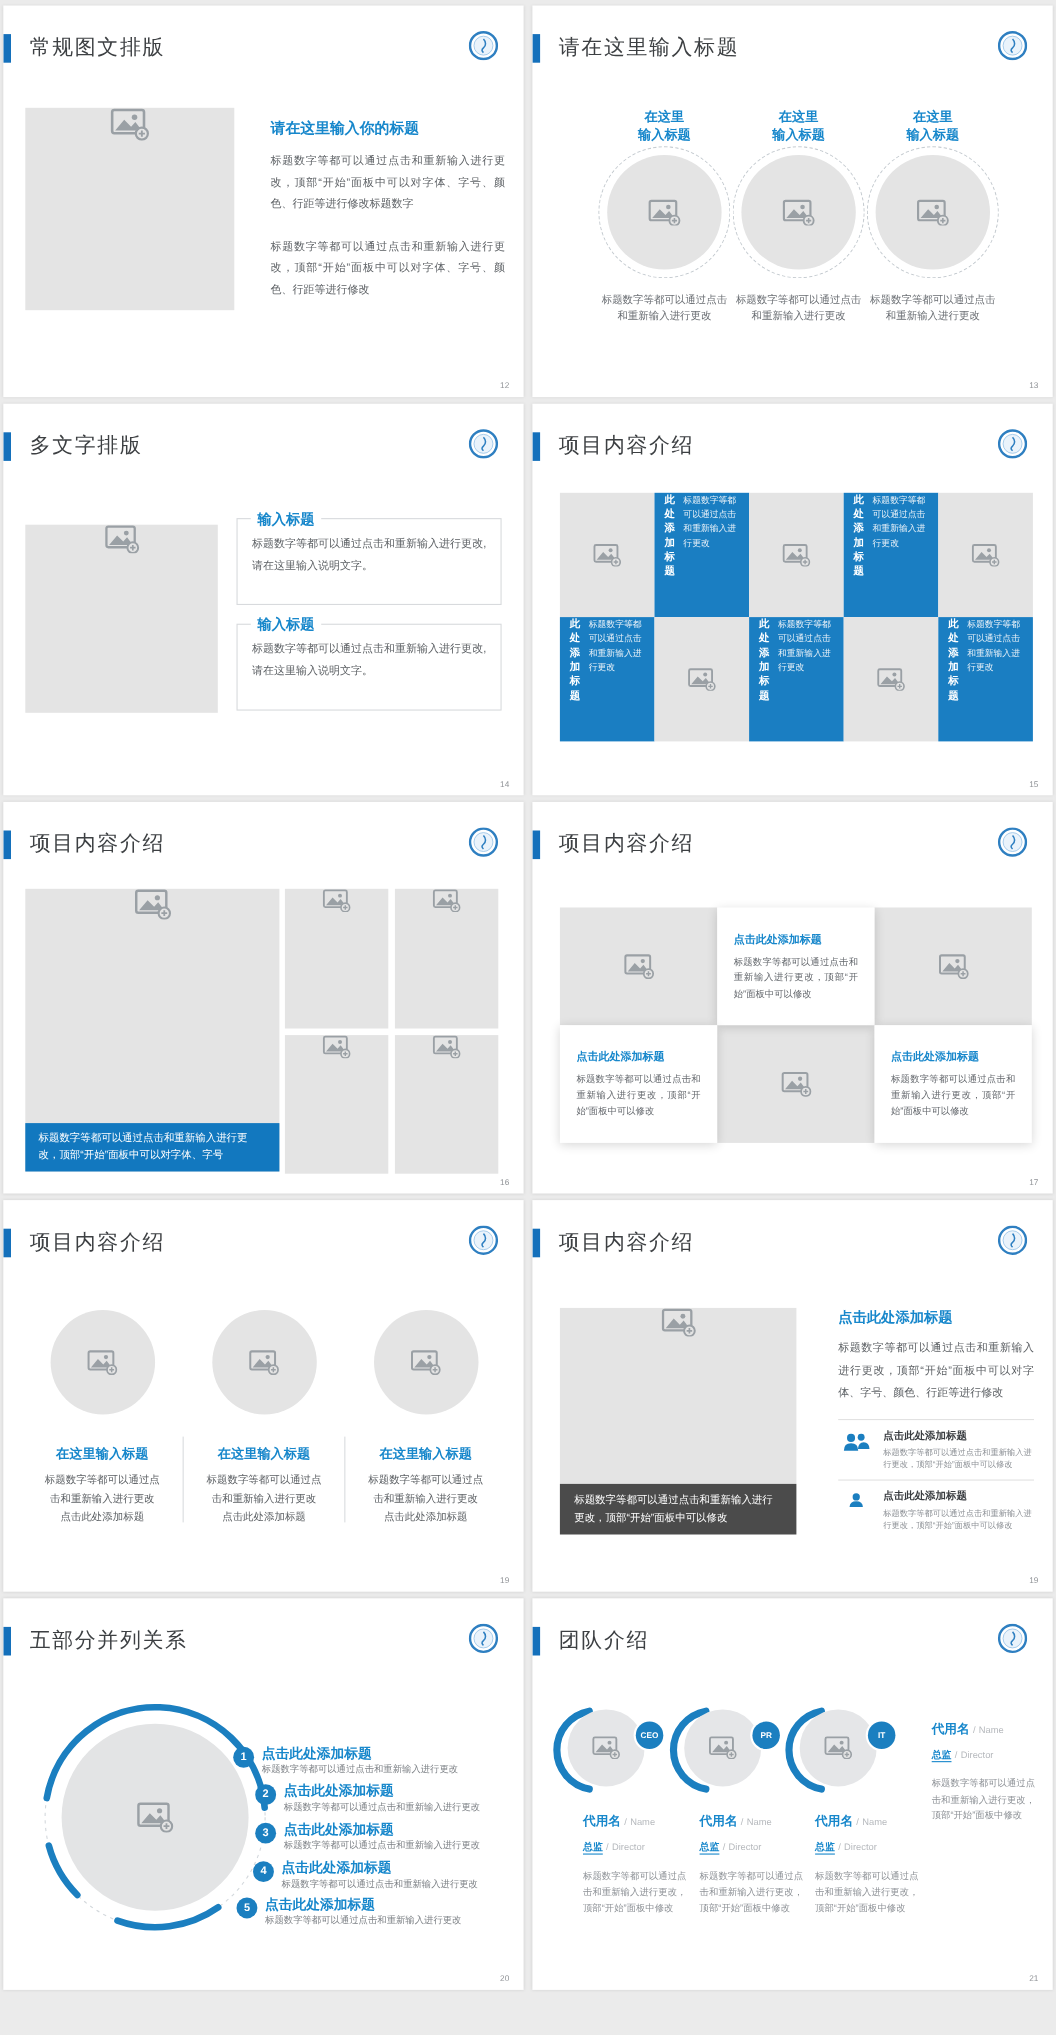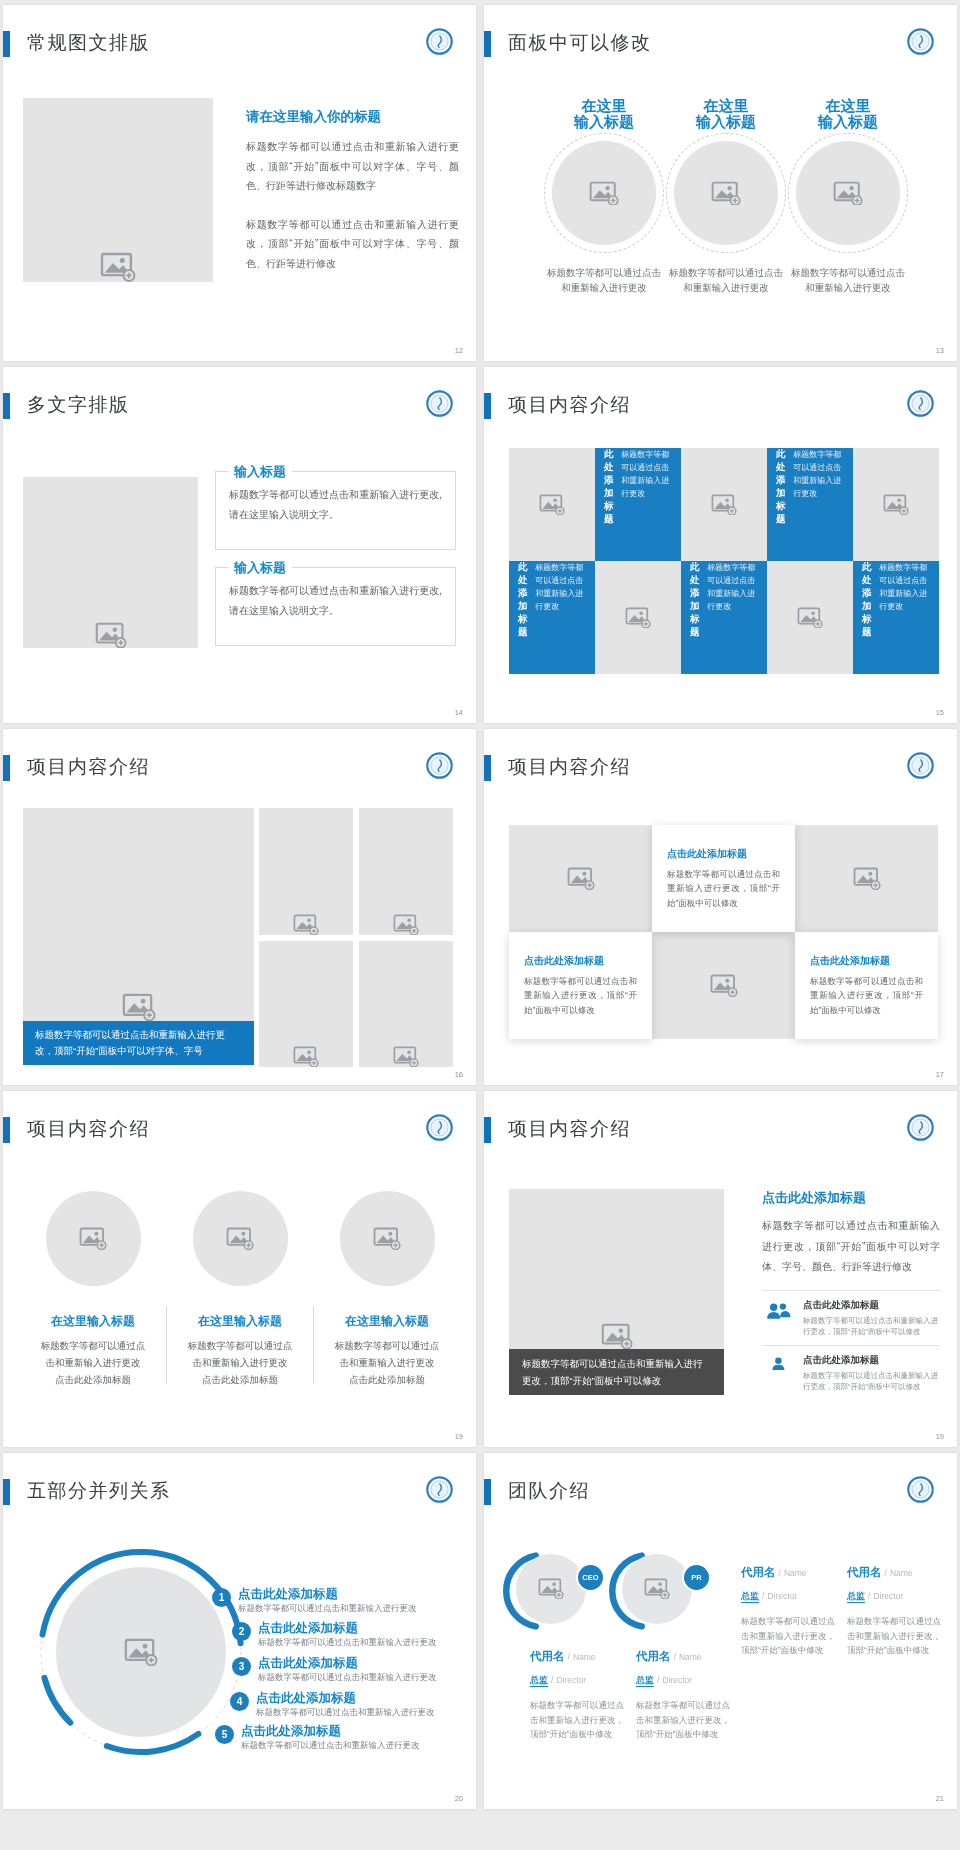--- a/index.html
+++ b/index.html
@@ -6,28 +6,28 @@
 html,body{width:960px;background:#ebebeb}
 body{height:1850px;font-family:"Liberation Sans","DejaVu Sans",sans-serif;overflow:hidden}
 .grid{display:grid;grid-template-columns:473px 473px;grid-auto-rows:356px;gap:6px 8px;padding:5px 3px}
 .slide{position:relative;background:#fff;box-shadow:0 0 3px rgba(0,0,0,.10);overflow:hidden}
 .abs{position:absolute}
 .bar{position:absolute;left:0;top:26px;width:7px;height:26px;background:#1470bb}
 .stitle{position:absolute;left:24px;top:25px;font-size:19px;font-weight:400;color:#3d4043;letter-spacing:1.5px}
 .logo{position:absolute;right:23px;top:23px;width:27px;height:27px}
 .logo svg{display:block;width:100%}
 .pg{position:absolute;right:13px;bottom:6px;font-size:7.5px;color:#8f9296}
-.ph{background:#e4e4e4;display:flex;align-items:flex-end;justify-content:center;position:absolute}
+.ph{background:#e4e4e4;display:flex;align-items:flex-start;justify-content:center;position:absolute}
 .ph-ico{display:block;color:#9aa0a5;flex:none}
 .ph-ico svg{display:block;width:100%}
 .hblue{color:#1787cb;font-weight:bold}
 .s12p{font-size:10px;line-height:19.5px;color:#5d6165;text-align:justify}
 
 .g13{position:absolute;top:93px;width:122px;text-align:center}
-.g13h span{display:block;font-weight:bold;color:#1787cb;font-size:15px;line-height:16px}
+.g13h span{display:block;font-weight:bold;color:#1787cb;font-size:12px;line-height:16px}
 .g13r{width:120px;height:120px;margin:3px auto 0;border:1px dashed #c6ccd1;border-radius:50%;display:flex;align-items:center;justify-content:center}
 .g13c{width:104px;height:104px;border-radius:50%;background:#e4e4e4;display:flex;align-items:center;justify-content:center}
 .g13t{margin-top:13px;font-size:9.5px;line-height:14.5px;color:#6a6e73}
 
 .box14{position:absolute;left:212px;width:241px;height:79px;border:1px solid #d8dadd}
 .box14h{position:absolute;top:-9px;left:12px;background:#fff;padding:0 6px;font-weight:bold;font-size:13px;color:#1787cb}
 .box14b{padding:13px 13px 0;font-size:10px;line-height:20px;color:#5d6165;text-align:justify}
 
 .grid15{position:absolute;left:25px;top:81px;display:grid;grid-template-columns:repeat(5,86px);grid-auto-rows:113px}
 .c15i{background:#e4e4e4;display:flex;align-items:center;justify-content:center}
@@ -103,21 +103,21 @@
     <div class="abs" style="left:243px;top:103px;width:213px">
       <div class="hblue" style="font-size:13.5px">请在这里输入你的标题</div>
       <p class="s12p" style="margin-top:11px">标题数字等都可以通过点击和重新输入进行更改，顶部“开始”面板中可以对字体、字号、颜色、行距等进行修改标题数字</p>
       <p class="s12p" style="margin-top:19px">标题数字等都可以通过点击和重新输入进行更改，顶部“开始”面板中可以对字体、字号、颜色、行距等进行修改</p>
     </div>
     <span class="pg">12</span>
   </div>
 
   <div class="slide">
     <span class="bar"></span>
-    <h2 class="stitle">面板中可以修改</h2>
+    <h2 class="stitle">请在这里输入标题</h2>
     <span class="logo">
 <svg viewBox="0 0 27 27" xmlns="http://www.w3.org/2000/svg">
           <circle cx="13.5" cy="13.5" r="12.2" fill="#fff" stroke="#2e7fc1" stroke-width="2.2"></circle>
           <circle cx="13.5" cy="13.5" r="8.6" fill="#eaf3fb" stroke="#9dc6e8" stroke-width="0.8"></circle>
           <path d="M13.5 7.5 C16 10 16 13.5 13.5 15.5 C11.5 17.2 12 18.5 13.5 19.8" fill="none" stroke="#2e7fc1" stroke-width="1.4"></path>
         </svg>
 </span>
     <div class="g13" style="left:59px">
       <div class="g13h">
           <span>在这里</span>
@@ -676,20 +676,36 @@
         <div class="bd21">PR</div>
       </div>
       <div class="tx21">
         <div class="nm21"><b>代用名</b><span class="sep">/</span><span class="en">Name</span></div>
         <div class="rl21"><b>总监</b><span class="sep">/</span><span class="en">Director</span></div>
         <p class="bdtx">标题数字等都可以通过点击和重新输入进行更改，顶部“开始”面板中修改</p>
       </div>
     </div>
 
     <div class="m21" style="left:227px">
+      <div class="av21">
+        <svg width="102" height="84" viewBox="0 0 102 84">
+            <path d="M33.7 78.4 A36 36 0 0 1 33.7 7.6" stroke="#1b7fc0" stroke-width="6.5" fill="none" stroke-linecap="round"></path>
+            <circle cx="49" cy="41" r="35" fill="#e5e6e8"></circle>
+          </svg>
+        <span class="ph-ico abs" style="left:36px;top:30px;width:26px">
+<svg viewBox="0 0 46 38" xmlns="http://www.w3.org/2000/svg">
+              <rect x="2.5" y="2.5" width="37" height="27" rx="2.5" fill="none" stroke="currentColor" stroke-width="3"></rect>
+              <circle cx="28.5" cy="11" r="3.2" fill="currentColor"></circle>
+              <path d="M6 26.5 L16.5 14 L24.5 22 L29.5 16.5 L37 26.5 Z" fill="currentColor"></path>
+              <circle cx="37" cy="30" r="7" fill="#e4e4e4" stroke="currentColor" stroke-width="2.6"></circle>
+              <path d="M37 26.4 v7.2 M33.4 30 h7.2" stroke="currentColor" stroke-width="2.2" fill="none"></path>
+            </svg>
+</span>
+        <div class="bd21">IT</div>
+      </div>
       <div class="tx21">
         <div class="nm21"><b>代用名</b><span class="sep">/</span><span class="en">Name</span></div>
         <div class="rl21"><b>总监</b><span class="sep">/</span><span class="en">Director</span></div>
         <p class="bdtx">标题数字等都可以通过点击和重新输入进行更改，顶部“开始”面板中修改</p>
       </div>
     </div>
 
     <div class="m21" style="left:333px">
       <div class="tx21">
         <div class="nm21"><b>代用名</b><span class="sep">/</span><span class="en">Name</span></div>

